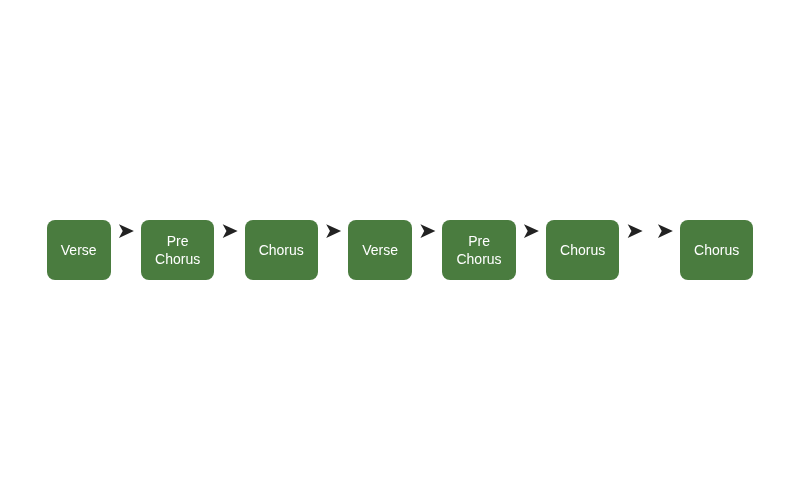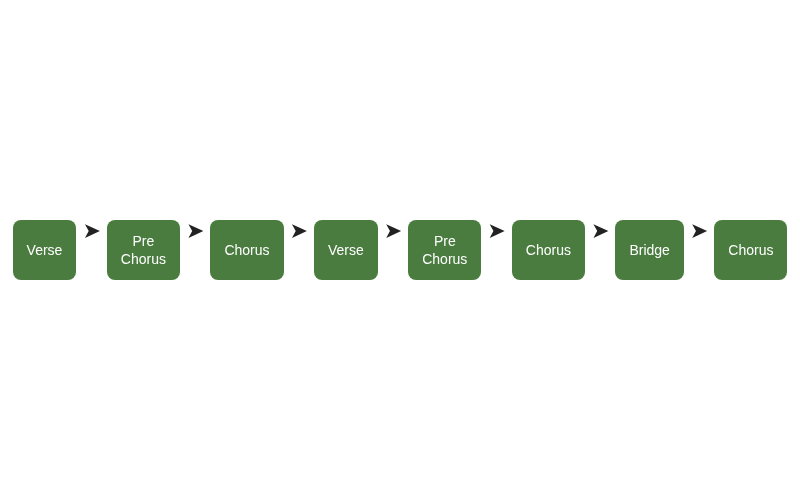--- a/index.html
+++ b/index.html
@@ -81,23 +81,20 @@
   </div>
 
   <div class="arrow">➤</div>
 
   <div class="flow-box">
     <span>Chorus</span>
   </div>
 
   <div class="arrow">➤</div>
 
-  <div class="flow-box">
-    <span>Bridge</span>
-  </div>
 
   <div class="arrow">➤</div>
 
   <div class="flow-box">
     <span>Chorus</span>
   </div>
 
 </div>
 
 </body></html>

